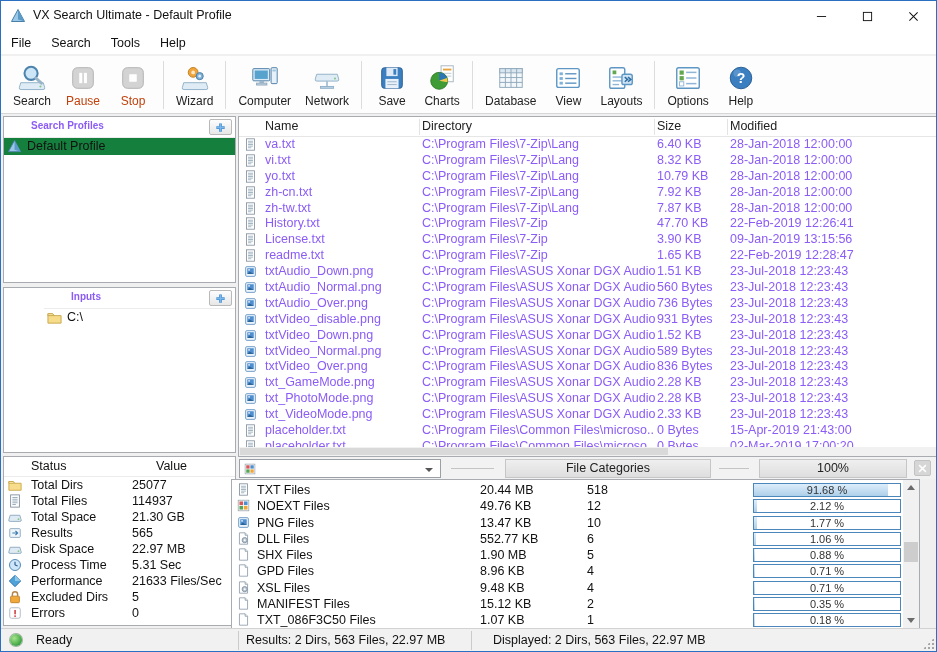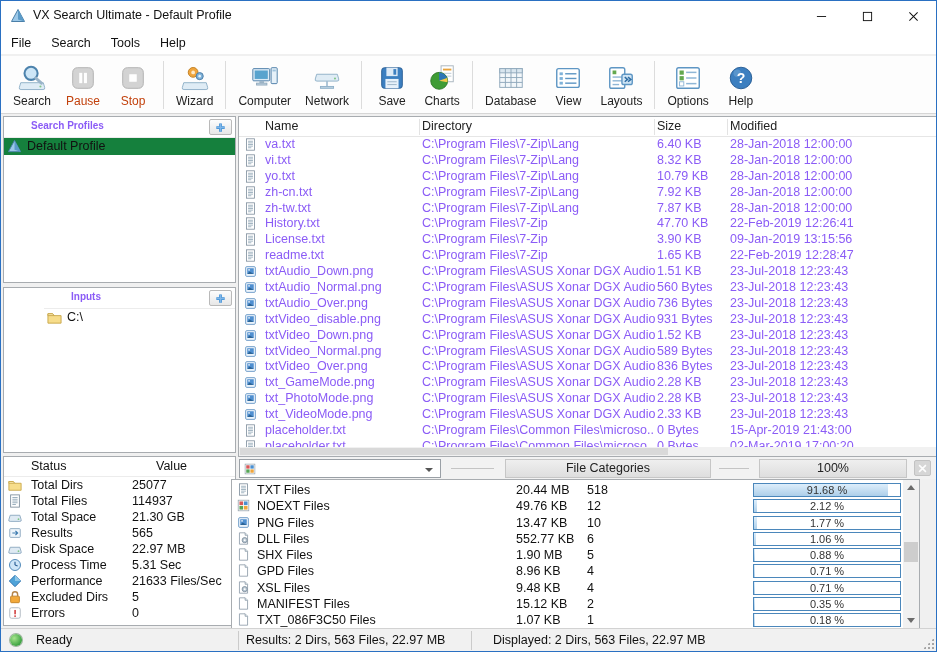--- a/index.html
+++ b/index.html
@@ -69,21 +69,21 @@
   .dropdown .dtext{position:absolute;left:21px;top:2px;font-size:12.5px;color:#111;margin-top:32px;}
   .dropdown .caret{position:absolute;right:7px;top:8px;width:0;height:0;border-left:4px solid transparent;border-right:4px solid transparent;border-top:4px solid #555;}
   .connector{position:absolute;top:11px;height:1px;background:#c4c4c4;}
   .gbtn{position:absolute;top:2px;height:19px;border:1px solid #c6c6c6;background:linear-gradient(#efefef,#dedede);font-size:12.5px;color:#222;text-align:center;line-height:17px;}
   .xbtn{position:absolute;top:3px;width:17px;height:16px;background:#d6d6d6;border:1px solid #c2c2c2;border-radius:2px;display:flex;align-items:center;justify-content:center;}
   .xbtn .icon{width:9px;height:9px;}
   
   .crows{position:absolute;left:0;top:2px;right:16px;bottom:0;overflow:hidden;}
   .crow{position:relative;height:16.3px;line-height:16.3px;font-size:12.5px;color:#111;white-space:nowrap;}
   .crow .icon{position:absolute;left:5px;top:1px;width:13px;height:13px;}
-  .k-name{position:absolute;left:25px;} .k-size{position:absolute;left:248px;margin-left:36px;} .k-count{position:absolute;left:355px;}
+  .k-name{position:absolute;left:25px;} .k-size{position:absolute;left:248px;} .k-count{position:absolute;left:355px;}
   .pbar{position:absolute;left:521px;top:1px;width:148px;height:14px;border:1px solid #4b87bb;background:#fff;}
   .pbar .fill{position:absolute;left:0;top:0;bottom:0;background:linear-gradient(180deg,#ddeefb,#aecfe9);}
   .pbar .ptext{position:absolute;left:0;right:0;top:0;font-size:11px;line-height:12px;text-align:center;color:#333;}
   
   .statusbar{position:absolute;left:0;right:0;bottom:0;height:23px;background:#f1f1f1;border-top:1px solid #d2d2d2;font-size:12.5px;color:#111;}
   .sb-dot{position:absolute;left:9px;top:5px;width:12px;height:12px;border-radius:50%;background:radial-gradient(circle at 35% 35%,#a6e48c,#3da342 70%);box-shadow:0 0 0 1px #9fb39f;}
   .sb-ready{position:absolute;left:35px;top:4px;}
   .sb-div{position:absolute;top:2px;width:1px;height:19px;background:#cbcbcb;}
   .sb-results{position:absolute;left:245px;top:4px;}
   .sb-displayed{position:absolute;left:492px;top:4px;}

